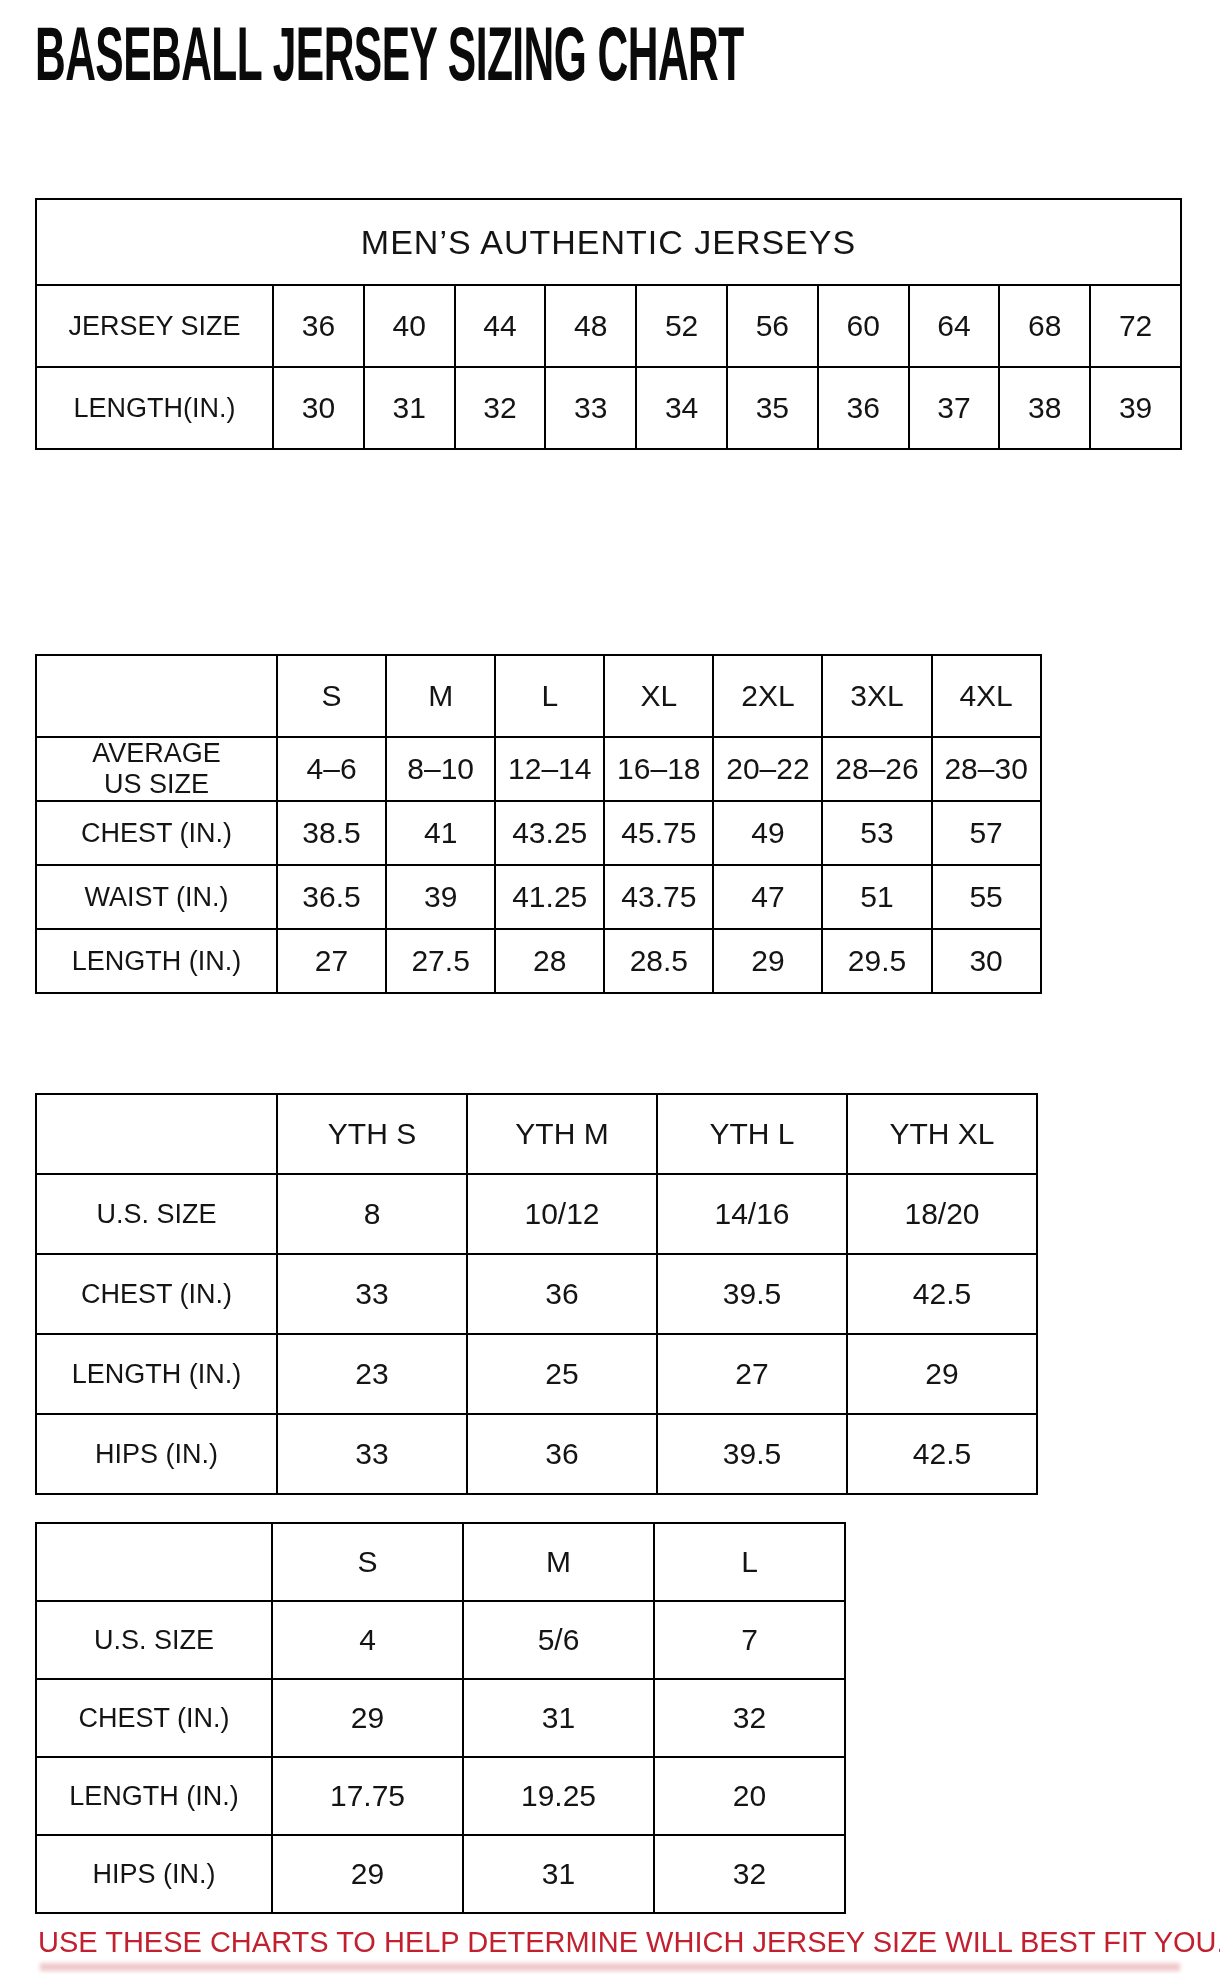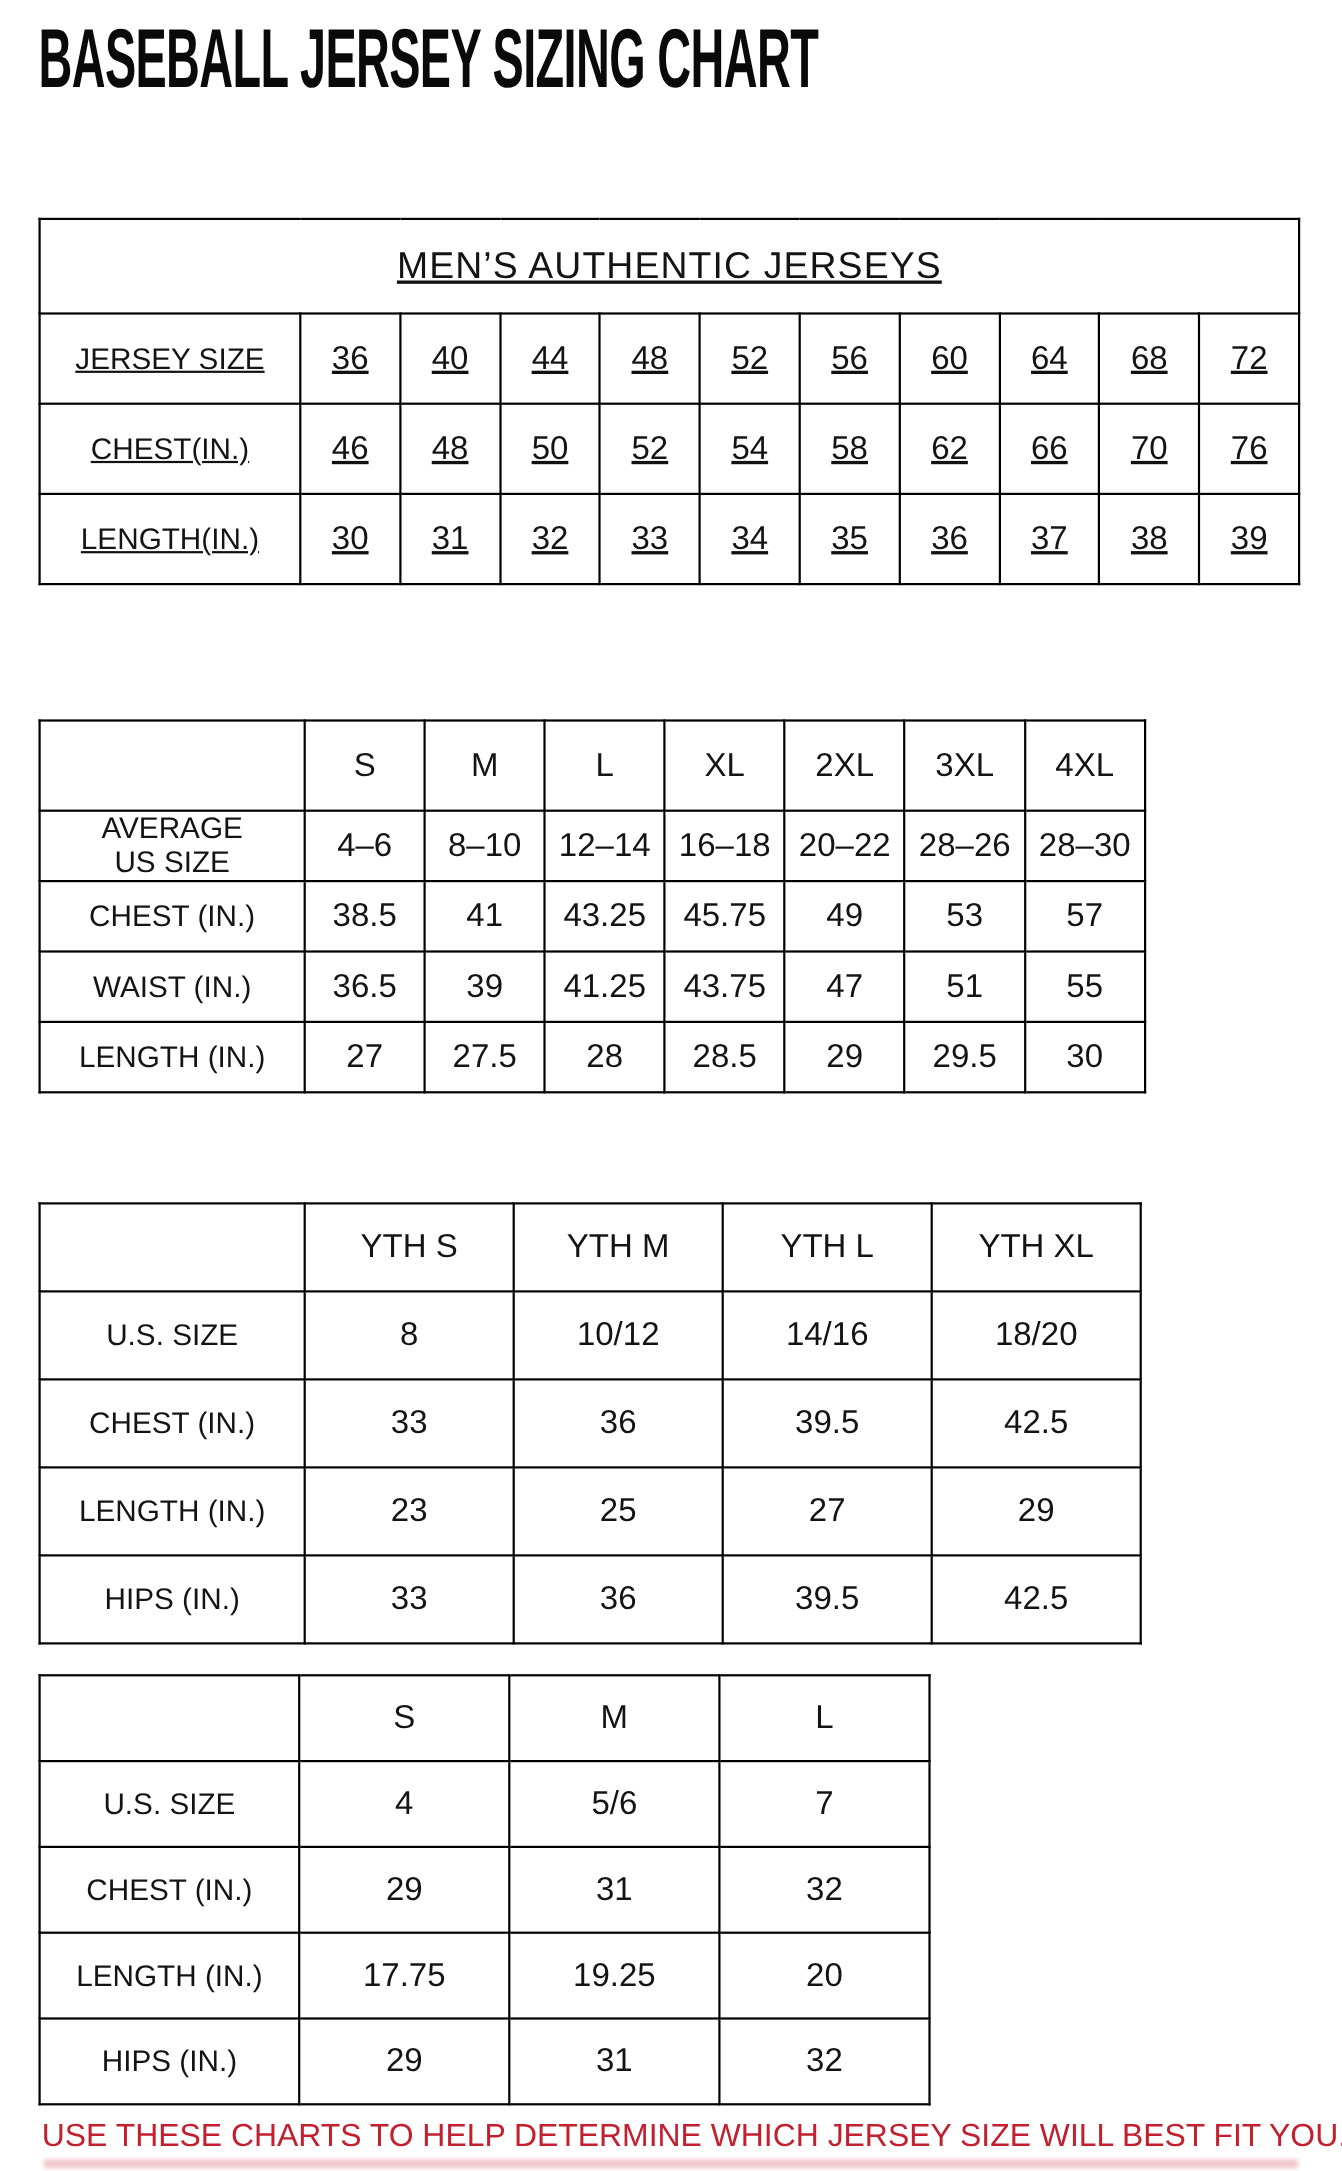--- a/index.html
+++ b/index.html
@@ -15,21 +15,21 @@
   table.sz{position:absolute;left:35px;border-collapse:collapse;table-layout:fixed;background:#fff;}
   table.sz td{border:2px solid #000;text-align:center;vertical-align:middle;padding:0;color:#141414;background:#fff;}
 
   td.banner{background:#757575;color:#fff;font-size:34px;letter-spacing:1px;
             border:2px solid #757575;border-bottom:3px solid #000;}
   td.hcell{background:#757575;color:#fff;font-size:30px;border:2px solid #000;border-bottom:4px solid #000;}
   td.label{font-size:27px;line-height:31px;white-space:pre-line;}
   td.hcell.label{font-size:29px;color:#fff;}
   td.val{font-size:30px;}
 
-  .t-mens{top:198px;width:1145px;text-decoration:underline;}
+  .t-mens{top:198px;width:1145px;}
   .t-mens tr{height:82px;}
   .t-mens tr.banner-row{height:86px;}
 
   .t-womens{top:654px;width:1005px;}
   .t-womens tr{height:64px;}
   .t-womens tr.head-row{height:82px;}
 
   .t-boys{top:1093px;width:1001px;}
   .t-boys tr{height:80px;}
 
@@ -64,33 +64,20 @@
           <td class="val">44</td>
           <td class="val">48</td>
           <td class="val">52</td>
           <td class="val">56</td>
           <td class="val">60</td>
           <td class="val">64</td>
           <td class="val">68</td>
           <td class="val">72</td>
         </tr>
         <tr class="data-row">
-          <td class="label">CHEST(IN.)</td>
-          <td class="val">46</td>
-          <td class="val">48</td>
-          <td class="val">50</td>
-          <td class="val">52</td>
-          <td class="val">54</td>
-          <td class="val">58</td>
-          <td class="val">62</td>
-          <td class="val">66</td>
-          <td class="val">70</td>
-          <td class="val">76</td>
-        </tr>
-        <tr class="data-row">
           <td class="label">LENGTH(IN.)</td>
           <td class="val">30</td>
           <td class="val">31</td>
           <td class="val">32</td>
           <td class="val">33</td>
           <td class="val">34</td>
           <td class="val">35</td>
           <td class="val">36</td>
           <td class="val">37</td>
           <td class="val">38</td>

